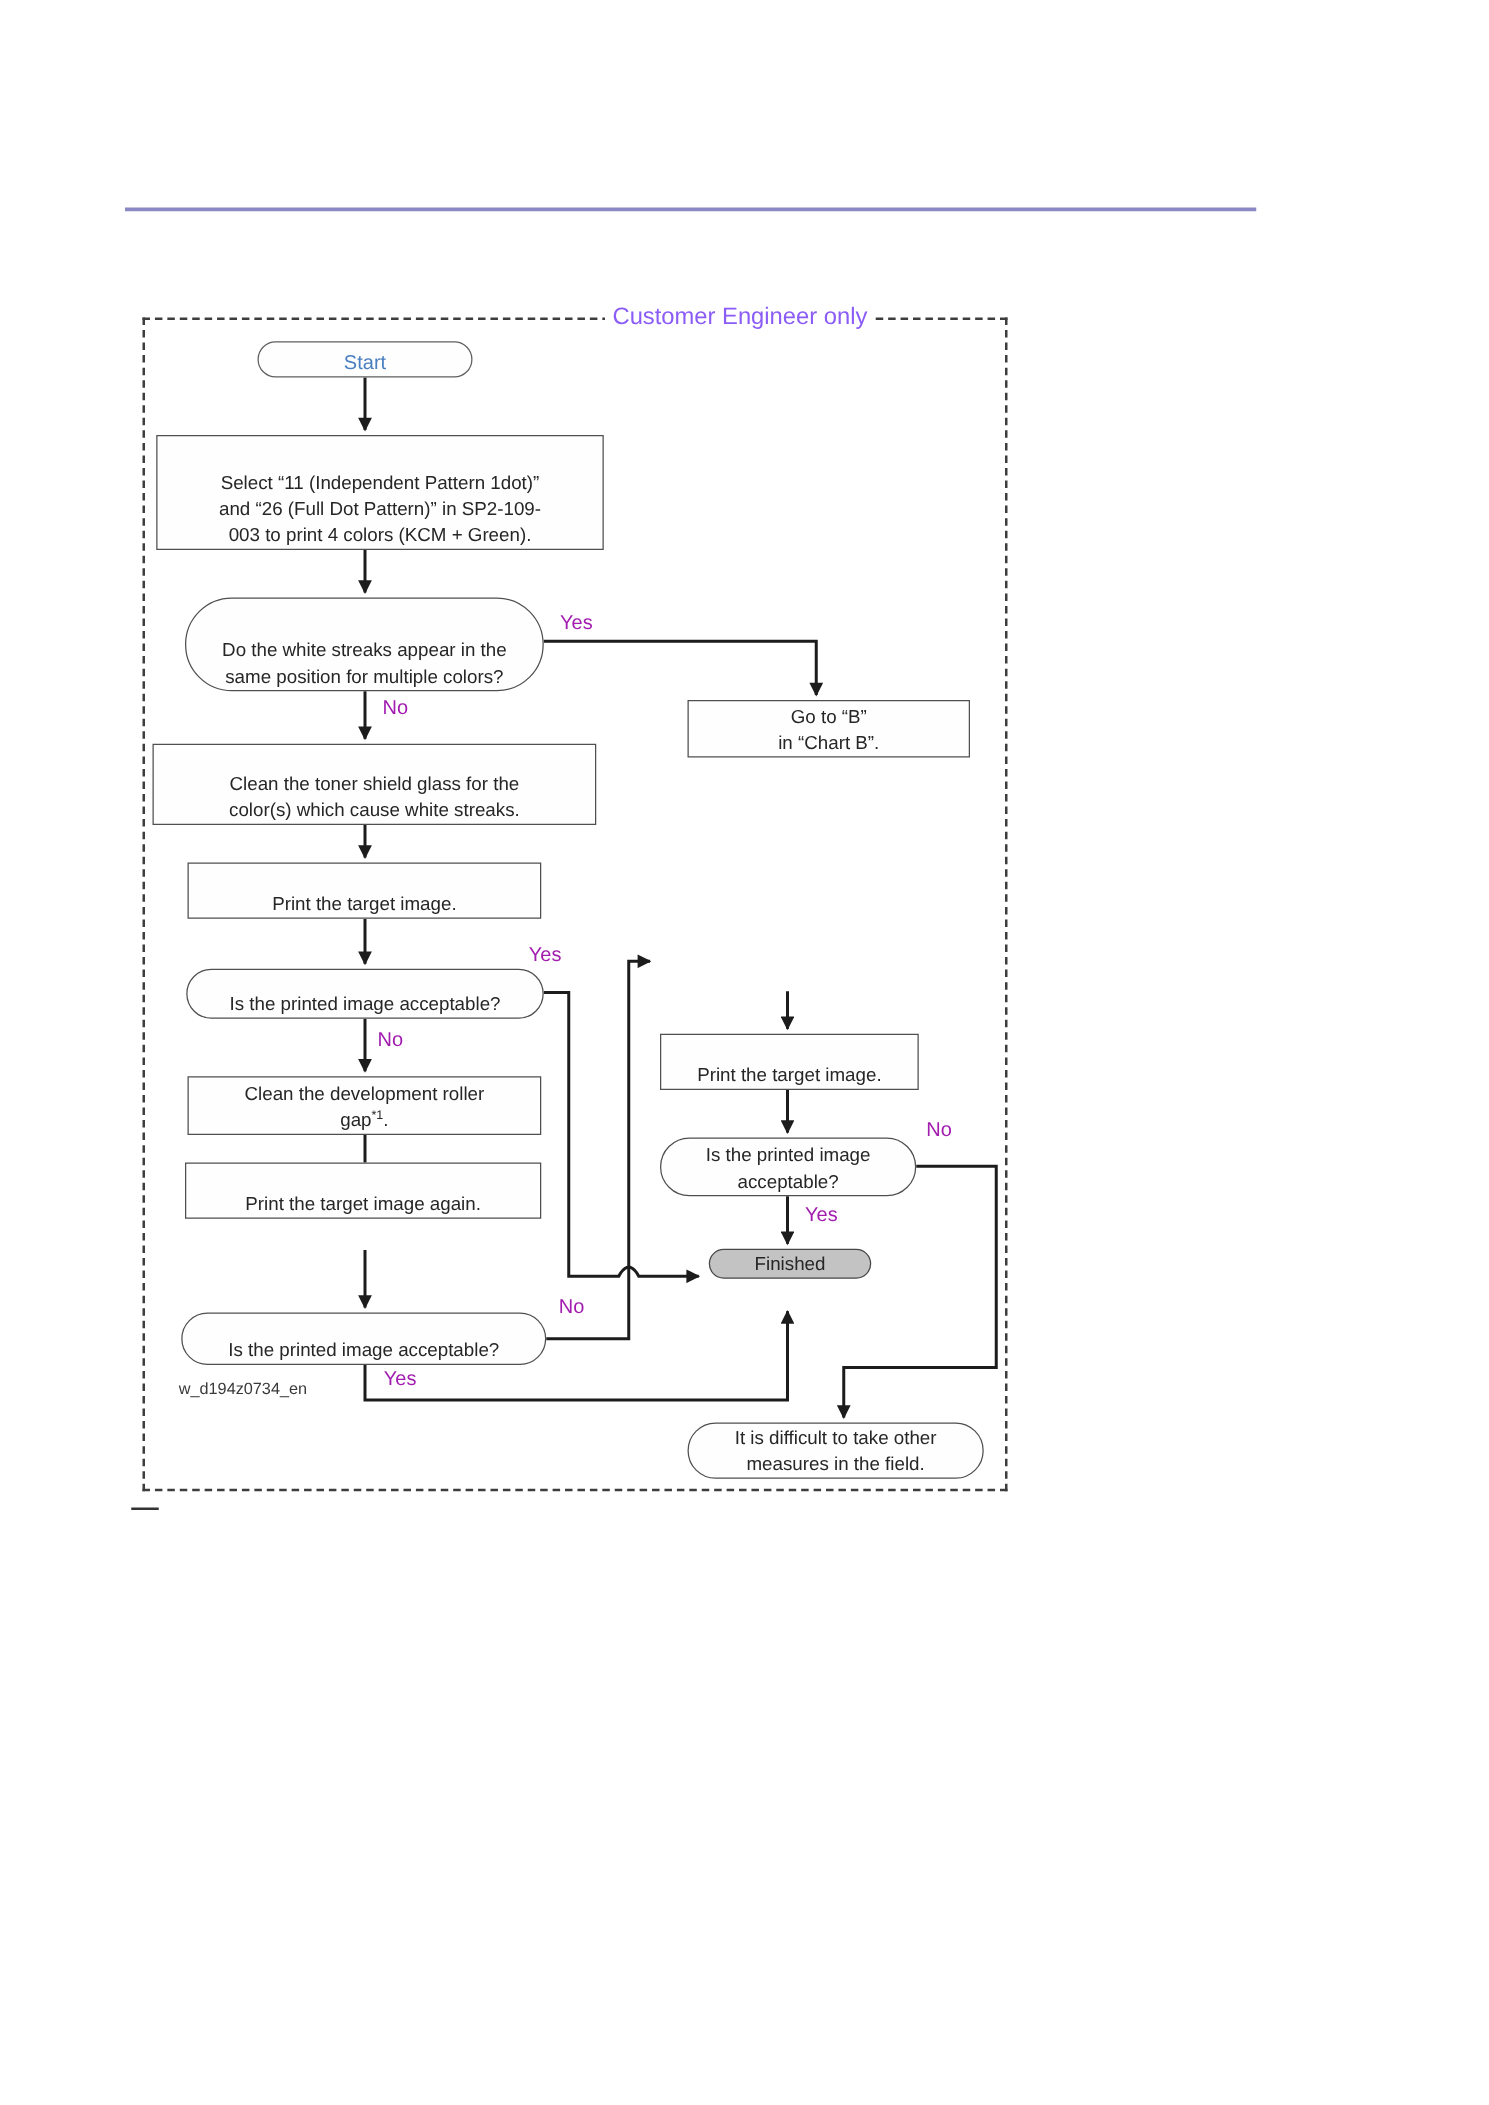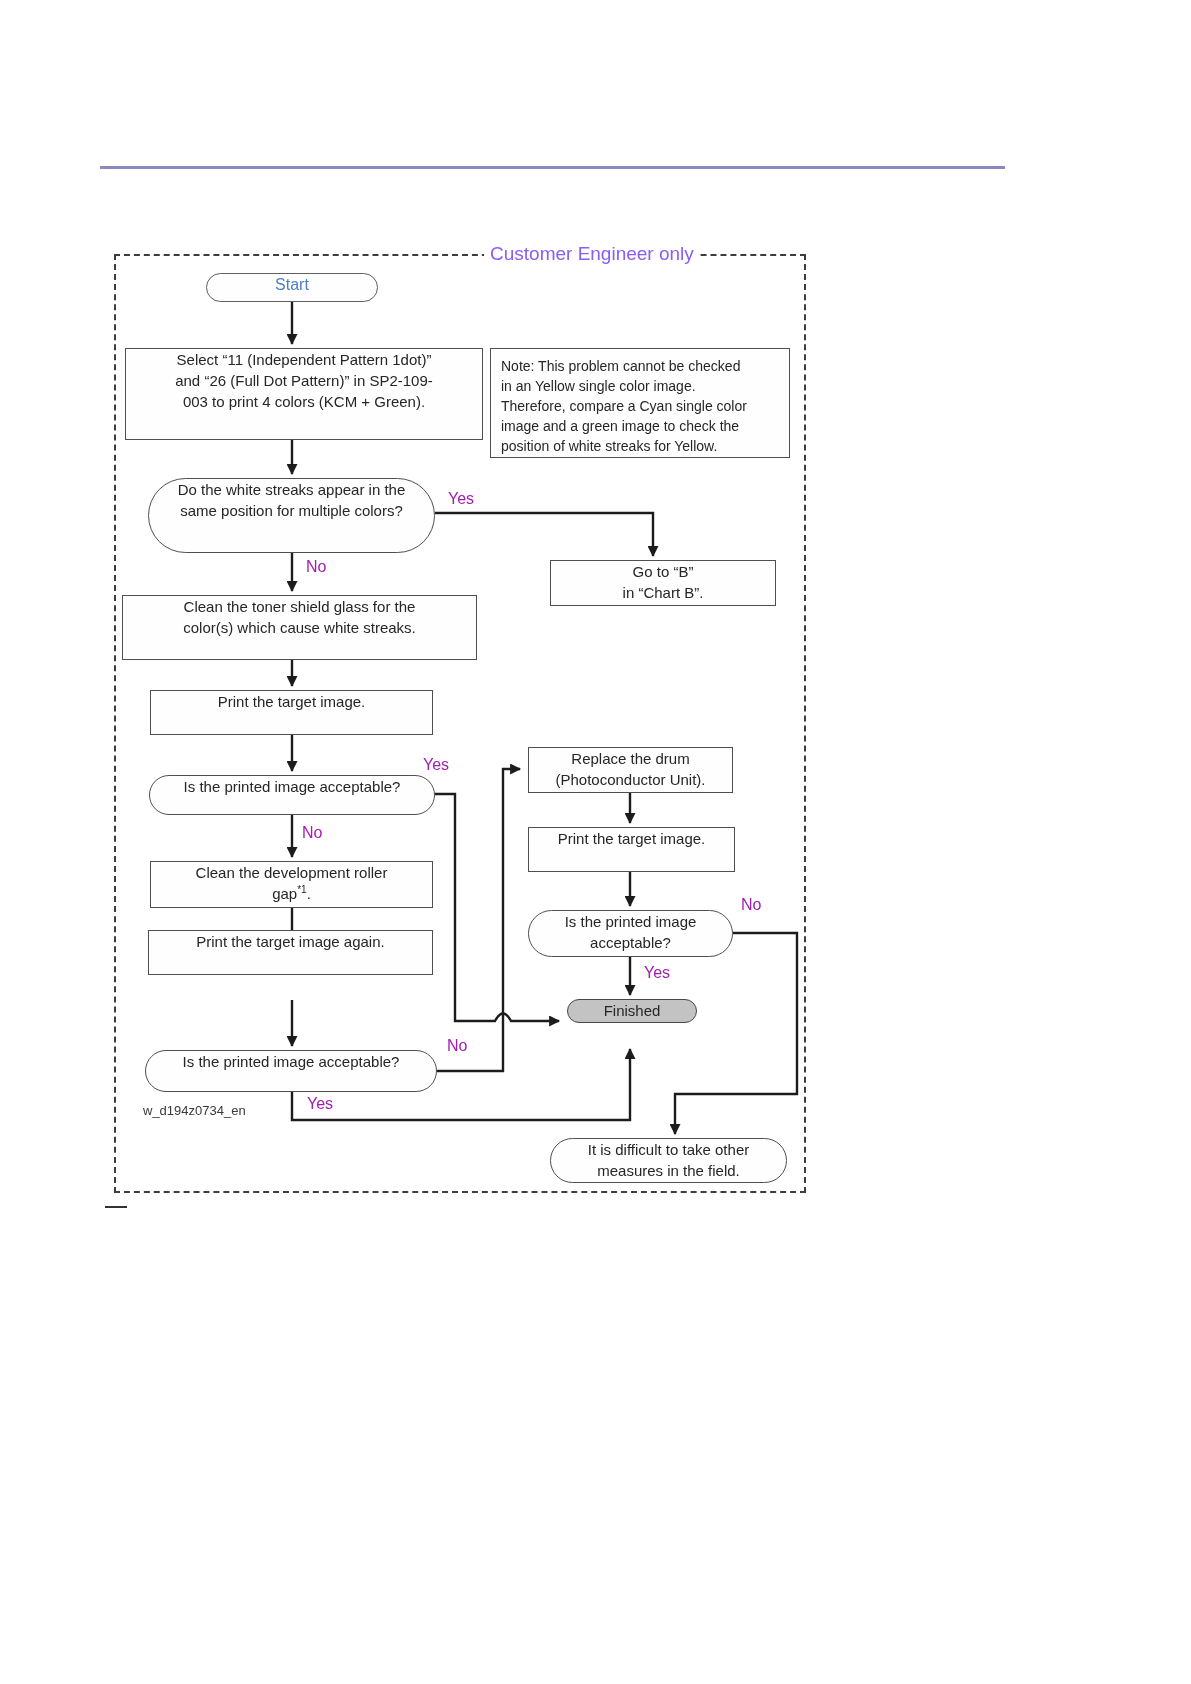--- a/index.html
+++ b/index.html
@@ -16,21 +16,21 @@
     font-family:"Liberation Sans","DejaVu Sans",sans-serif;color:var(--text);
   }
   .abs{position:absolute;box-sizing:border-box;}
   .rule{background:var(--accent-rule);}
   .dashed-frame{border:2px dashed #3d3d3d;background:transparent;}
   .frame-title{
     background:#ffffff;padding:0 6px;font-size:19px;color:#8b5cf6;white-space:nowrap;
     line-height:24px;
   }
   .node{
-    display:flex;flex-direction:column;justify-content:flex-start;align-items:center;
+    display:flex;flex-direction:column;justify-content:flex-end;align-items:center;
     background:#fefefe;border:1.6px solid var(--border);text-align:center;
     font-size:15px;line-height:21px;color:var(--text);
   }
   .node .ln{white-space:nowrap;}
   .stadium{border-radius:40px;border-width:1.8px;}
   .start-node{border-radius:16px;border:1.5px solid #5f5f5f;}
   .start-node .ln{color:var(--start-text);font-size:16px;}
   .note-node{align-items:flex-start;text-align:left;justify-content:flex-start;
     padding:7px 6px 0 10px;font-size:14px;line-height:20px;}
   .finished-node{background:var(--finished-fill);border-radius:21px;border:1.8px solid #474747;}
@@ -78,27 +78,20 @@
   <div class="abs node start-node" style="left:206px;top:273px;width:172px;height:29px;">
     <div class="ln">Start</div>
   </div>
 
   <div class="abs node" style="left:125px;top:348px;width:358px;height:92px;">
     <div class="ln">Select “11 (Independent Pattern 1dot)”</div>
     <div class="ln">and “26 (Full Dot Pattern)”  in SP2-109-</div>
     <div class="ln">003 to print 4 colors (KCM + Green).</div>
   </div>
 
-  <div class="abs node note-node" style="left:490px;top:348px;width:300px;height:110px;">
-    <div class="ln">Note: This problem cannot be checked</div>
-    <div class="ln">in an Yellow single color image.</div>
-    <div class="ln">Therefore, compare a Cyan single color</div>
-    <div class="ln">image and a green image to check the</div>
-    <div class="ln">position of white streaks for Yellow.</div>
-  </div>
 
   <div class="abs node stadium" style="left:148px;top:478px;width:287px;height:75px;">
     <div class="ln">Do the white streaks appear in the</div>
     <div class="ln">same position for multiple colors?</div>
   </div>
 
   <div class="abs node" style="left:550px;top:560px;width:226px;height:46px;">
     <div class="ln">Go to “B”</div>
     <div class="ln">in “Chart B”.</div>
   </div>
@@ -122,24 +115,20 @@
   </div>
 
   <div class="abs node" style="left:148px;top:930px;width:285px;height:45px;">
     <div class="ln">Print the target image again.</div>
   </div>
 
   <div class="abs node stadium" style="left:145px;top:1050px;width:292px;height:42px;">
     <div class="ln">Is the printed image acceptable?</div>
   </div>
 
-  <div class="abs node" style="left:528px;top:747px;width:205px;height:46px;">
-    <div class="ln">Replace the drum</div>
-    <div class="ln">(Photoconductor Unit).</div>
-  </div>
 
   <div class="abs node" style="left:528px;top:827px;width:207px;height:45px;">
     <div class="ln">Print the target image.</div>
   </div>
 
   <div class="abs node stadium" style="left:528px;top:910px;width:205px;height:47px;border-radius:24px;">
     <div class="ln">Is the printed image</div>
     <div class="ln">acceptable?</div>
   </div>
 

